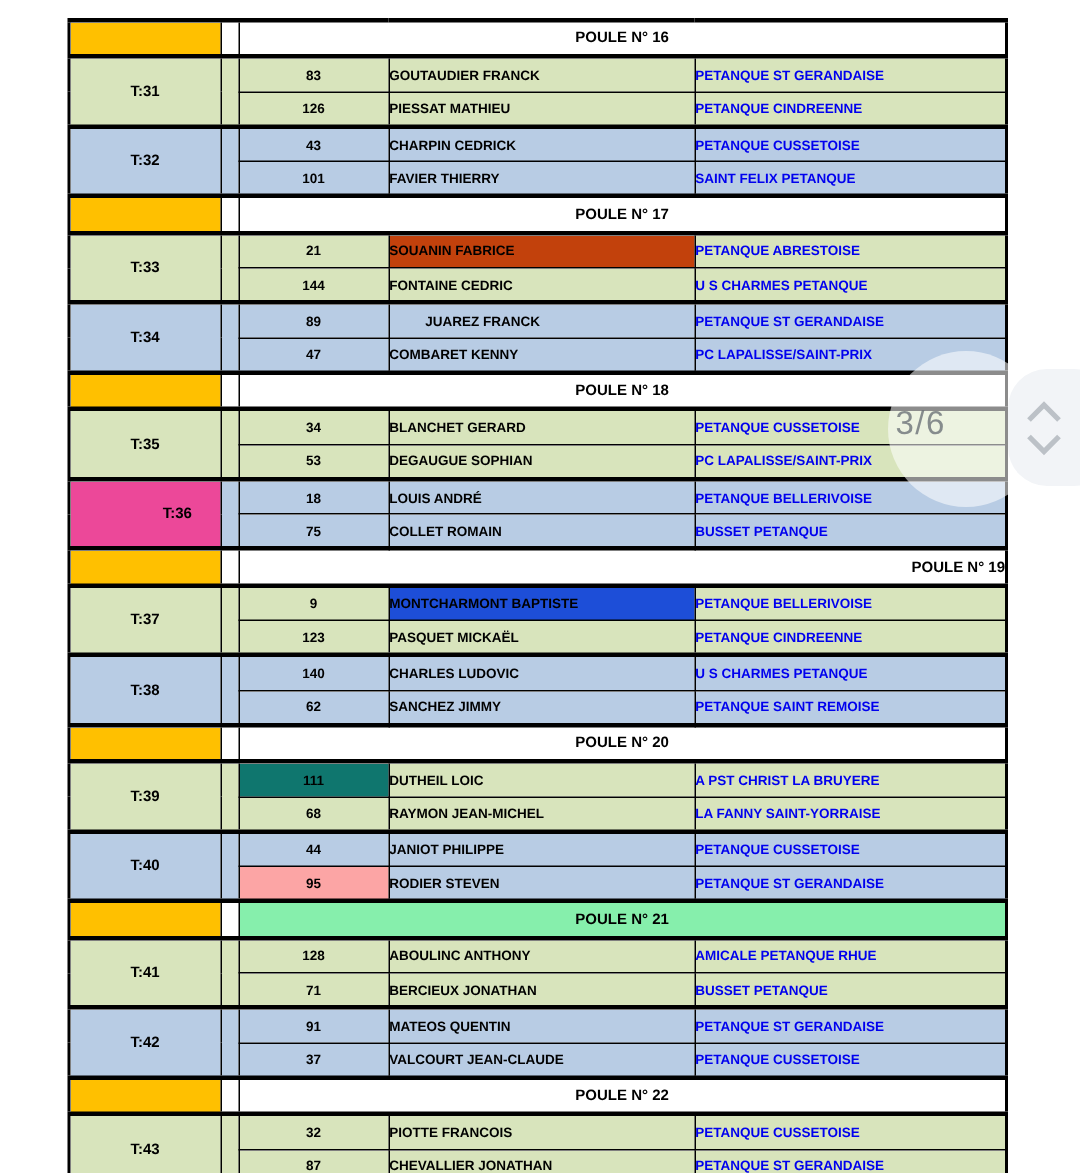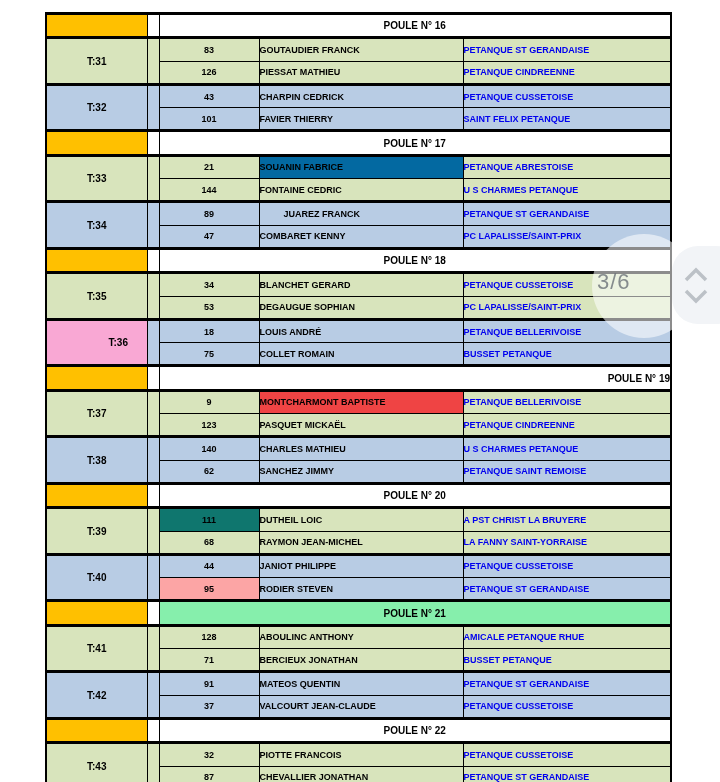--- a/index.html
+++ b/index.html
@@ -102,21 +102,21 @@
         </tr>
         <tr class="thick-top">
           <td class="tcell" style="background: rgb(255, 192, 0);"></td>
           <td class="spacer" style="background: rgb(255, 255, 255);"></td>
           <td class="pool-header" colspan="3" style="background: rgb(255, 255, 255);">POULE N° 17</td>
         </tr>
         <tr class="thick-top">
           <td class="tcell" rowspan="2" style="background: rgb(216, 228, 188);">T:33</td>
           <td class="spacer" rowspan="2" style="background: rgb(216, 228, 188);"></td>
           <td class="num" style="background: rgb(216, 228, 188);">21</td>
-          <td class="name" style="background: #0369a1;">SOUANIN FABRICE</td>
+          <td class="name" style="background: #c2410c;">SOUANIN FABRICE</td>
           <td class="club" style="background: rgb(216, 228, 188); color: rgb(0, 0, 238);">PETANQUE ABRESTOISE</td>
         </tr>
         <tr class="">
           <td class="num" style="background: rgb(216, 228, 188);">144</td>
           <td class="name" style="background: rgb(216, 228, 188);">FONTAINE CEDRIC</td>
           <td class="club" style="background: rgb(216, 228, 188); color: rgb(0, 0, 238);">U S CHARMES PETANQUE</td>
         </tr>
         <tr class="thick-top">
           <td class="tcell" rowspan="2" style="background: rgb(184, 204, 228);">T:34</td>
           <td class="spacer" rowspan="2" style="background: rgb(184, 204, 228);"></td>
@@ -140,53 +140,53 @@
           <td class="num" style="background: rgb(216, 228, 188);">34</td>
           <td class="name" style="background: rgb(216, 228, 188);">BLANCHET GERARD</td>
           <td class="club" style="background: rgb(216, 228, 188); color: rgb(0, 0, 238);">PETANQUE CUSSETOISE</td>
         </tr>
         <tr class="">
           <td class="num" style="background: rgb(216, 228, 188);">53</td>
           <td class="name" style="background: rgb(216, 228, 188);">DEGAUGUE SOPHIAN</td>
           <td class="club" style="background: rgb(216, 228, 188); color: rgb(0, 0, 238);">PC LAPALISSE/SAINT-PRIX</td>
         </tr>
         <tr class="thick-top">
-          <td class="tcell" rowspan="2" style="background: #f9a8d4; padding-left: 43px;">T:36</td>
+          <td class="tcell" rowspan="2" style="background: #ec4899; padding-left: 43px;">T:36</td>
           <td class="spacer" rowspan="2" style="background: rgb(184, 204, 228);"></td>
           <td class="num" style="background: rgb(184, 204, 228);">18</td>
           <td class="name" style="background: rgb(184, 204, 228);">LOUIS ANDRÉ</td>
           <td class="club" style="background: rgb(184, 204, 228); color: rgb(0, 0, 238);">PETANQUE BELLERIVOISE</td>
         </tr>
         <tr class="">
           <td class="num" style="background: rgb(184, 204, 228);">75</td>
           <td class="name" style="background: rgb(184, 204, 228);">COLLET ROMAIN</td>
           <td class="club" style="background: rgb(184, 204, 228); color: rgb(0, 0, 238);">BUSSET PETANQUE</td>
         </tr>
         <tr class="thick-top">
           <td class="tcell" style="background: rgb(255, 192, 0);"></td>
           <td class="spacer" style="background: rgb(255, 255, 255);"></td>
           <td class="pool-header" colspan="3" style="background: rgb(255, 255, 255); text-align: right;">POULE N° 19</td>
         </tr>
         <tr class="thick-top">
           <td class="tcell" rowspan="2" style="background: rgb(216, 228, 188);">T:37</td>
           <td class="spacer" rowspan="2" style="background: rgb(216, 228, 188);"></td>
           <td class="num" style="background: rgb(216, 228, 188);">9</td>
-          <td class="name" style="background: #ef4444; margin-left: 28px;">MONTCHARMONT BAPTISTE</td>
+          <td class="name" style="background: #1d4ed8; margin-left: 28px;">MONTCHARMONT BAPTISTE</td>
           <td class="club" style="background: rgb(216, 228, 188); color: rgb(0, 0, 238);">PETANQUE BELLERIVOISE</td>
         </tr>
         <tr class="">
           <td class="num" style="background: rgb(216, 228, 188);">123</td>
           <td class="name" style="background: rgb(216, 228, 188);">PASQUET MICKAËL</td>
           <td class="club" style="background: rgb(216, 228, 188); color: rgb(0, 0, 238);">PETANQUE CINDREENNE</td>
         </tr>
         <tr class="thick-top">
           <td class="tcell" rowspan="2" style="background: rgb(184, 204, 228);">T:38</td>
           <td class="spacer" rowspan="2" style="background: rgb(184, 204, 228);"></td>
           <td class="num" style="background: rgb(184, 204, 228);">140</td>
-          <td class="name" style="background: rgb(184, 204, 228);">CHARLES MATHIEU</td>
+          <td class="name" style="background: rgb(184, 204, 228);">CHARLES LUDOVIC</td>
           <td class="club" style="background: rgb(184, 204, 228); color: rgb(0, 0, 238);">U S CHARMES PETANQUE</td>
         </tr>
         <tr class="">
           <td class="num" style="background: rgb(184, 204, 228);">62</td>
           <td class="name" style="background: rgb(184, 204, 228);">SANCHEZ JIMMY</td>
           <td class="club" style="background: rgb(184, 204, 228); color: rgb(0, 0, 238);">PETANQUE SAINT REMOISE</td>
         </tr>
         <tr class="thick-top">
           <td class="tcell" style="background: rgb(255, 192, 0);"></td>
           <td class="spacer" style="background: rgb(255, 255, 255);"></td>

